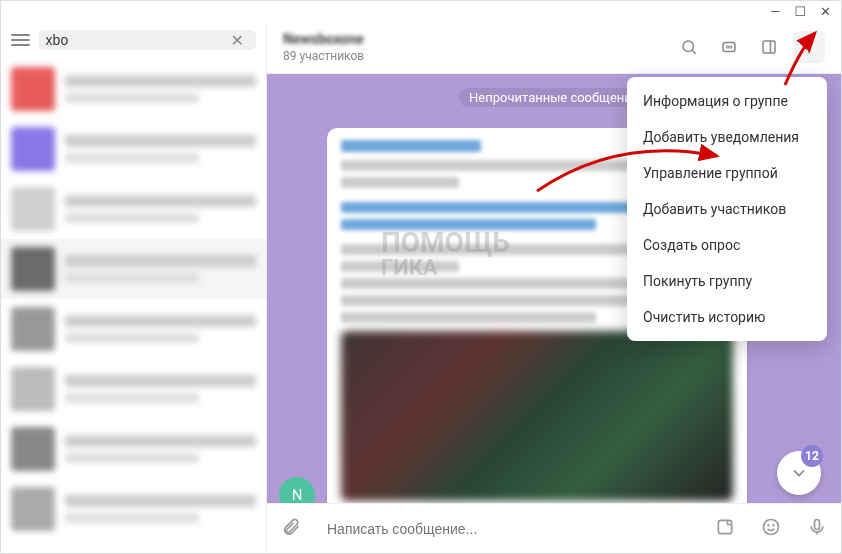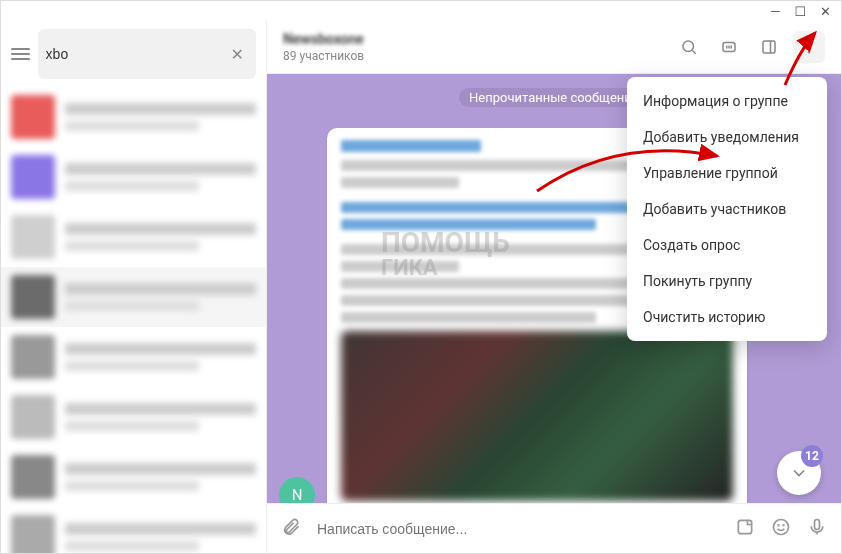--- a/index.html
+++ b/index.html
@@ -6,21 +6,21 @@
   body { font-family: -apple-system, BlinkMacSystemFont, "Segoe UI", Roboto, Arial, sans-serif; font-size: 14px; color: #333; background: #fff; overflow: hidden; }
   .app { width: 842px; height: 554px; position: relative; display: flex; flex-direction: column; border: 1px solid #ddd; }
   .window-controls { height: 20px; display: flex; justify-content: flex-end; align-items: center; padding-right: 10px; gap: 14px; font-size: 13px; color: #555; }
   .window-controls span { cursor: pointer; }
   .main { flex: 1; display: flex; min-height: 0; }
   
   .sidebar { width: 266px; min-width: 266px; border-right: 1px solid #eee; display: flex; flex-direction: column; background: #fff; }
   .sb-top { display: flex; align-items: center; gap: 8px; padding: 8px 10px; }
   .hamb { width: 22px; height: 22px; display: flex; flex-direction: column; justify-content: center; gap: 3px; cursor: pointer; }
   .hamb div { height: 2px; background: #888; border-radius: 1px; }
-  .search-wrap { flex: 1; background: #f1f1f1; border-radius: 6px; display: flex; align-items: center; padding: 8px 8px; height: 50px; }
+  .search-wrap { flex: 1; background: #f1f1f1; border-radius: 6px; display: flex; align-items: center; padding: 8px 8px; height: 20px; }
   .search-wrap input { flex: 1; border: none; background: transparent; outline: none; font-size: 14px; color: #333; }
   .clear-x { color: #888; font-size: 16px; cursor: pointer; padding: 0 4px; }
   .chat-list { flex: 1; overflow: hidden; }
   .chat-item { display: flex; align-items: center; gap: 10px; padding: 8px 10px; cursor: pointer; }
   .chat-item.active { background: #f5f5f5; }
   .avatar { width: 44px; height: 44px; border-radius: 4px; filter: blur(3px); }
   .chat-text { flex: 1; filter: blur(3px); }
   .chat-text .t1 { height: 12px; background: #ccc; margin-bottom: 6px; border-radius: 2px; }
   .chat-text .t2 { height: 10px; background: #ddd; border-radius: 2px; width: 70%; }
   
@@ -39,21 +39,21 @@
   .msg .line { height: 11px; background: #ccc; border-radius: 2px; margin-bottom: 6px; filter: blur(2px); }
   .msg .line.long { width: 100%; }
   .msg .line.med { width: 65%; }
   .msg .line.short { width: 30%; }
   .msg .line.blue { background: #6fa8dc; }
   .msg-image { width: 100%; height: 170px; border-radius: 6px; margin-top: 8px; background: linear-gradient(135deg,#3a2d2d 0%, #5b2b2b 30%, #1f3f2a 50%, #2d5a3a 70%, #1a1a1a 100%); filter: blur(4px) contrast(0.9); position: relative; }
   
   .scroll-down { position: absolute; right: 20px; bottom: 58px; width: 44px; height: 44px; border-radius: 50%; background: #fff; box-shadow: 0 2px 6px rgba(0,0,0,0.2); display:flex; align-items:center; justify-content:center; cursor:pointer; color:#888; }
   .scroll-badge { position: absolute; top: -6px; right: -2px; min-width: 22px; height: 22px; border-radius: 11px; background: #8d7fd8; color: #fff; font-size: 12px; display: flex; align-items: center; justify-content: center; padding: 0 4px; font-weight: bold; }
   
-  .composer { position: absolute; bottom: 0; left: 0; right: 0; height: 50px; background: #fff; border-top: 1px solid #eee; display: flex; align-items: center; padding: 0 14px; gap: 16px; }
+  .composer { position: absolute; bottom: 0; left: 0; right: 0; height: 50px; background: #fff; border-top: 1px solid #eee; display: flex; align-items: center; padding: 0 14px; gap: 26px; }
   .composer input { flex: 1; border: none; outline: none; font-size: 14px; color: #333; }
   .comp-icon { color: #999; cursor: pointer; }
   
   .dropdown { position: absolute; top: 56px; right: 14px; width: 200px; background: #fff; border-radius: 8px; box-shadow: 0 6px 24px rgba(0,0,0,0.18); padding: 6px 0; z-index: 50; }
   .dropdown-item { padding: 10px 16px; font-size: 14px; color: #333; cursor: pointer; white-space: nowrap; }
   
   svg.arrow { position: absolute; z-index: 60; pointer-events: none; }
   
   .watermark { position: absolute; top: 228px; left: 380px; font-size: 28px; font-weight: 700; color: rgba(140,140,140,0.35); line-height: 1; pointer-events: none; z-index: 5; }
   .watermark .sub { font-size: 22px; }

